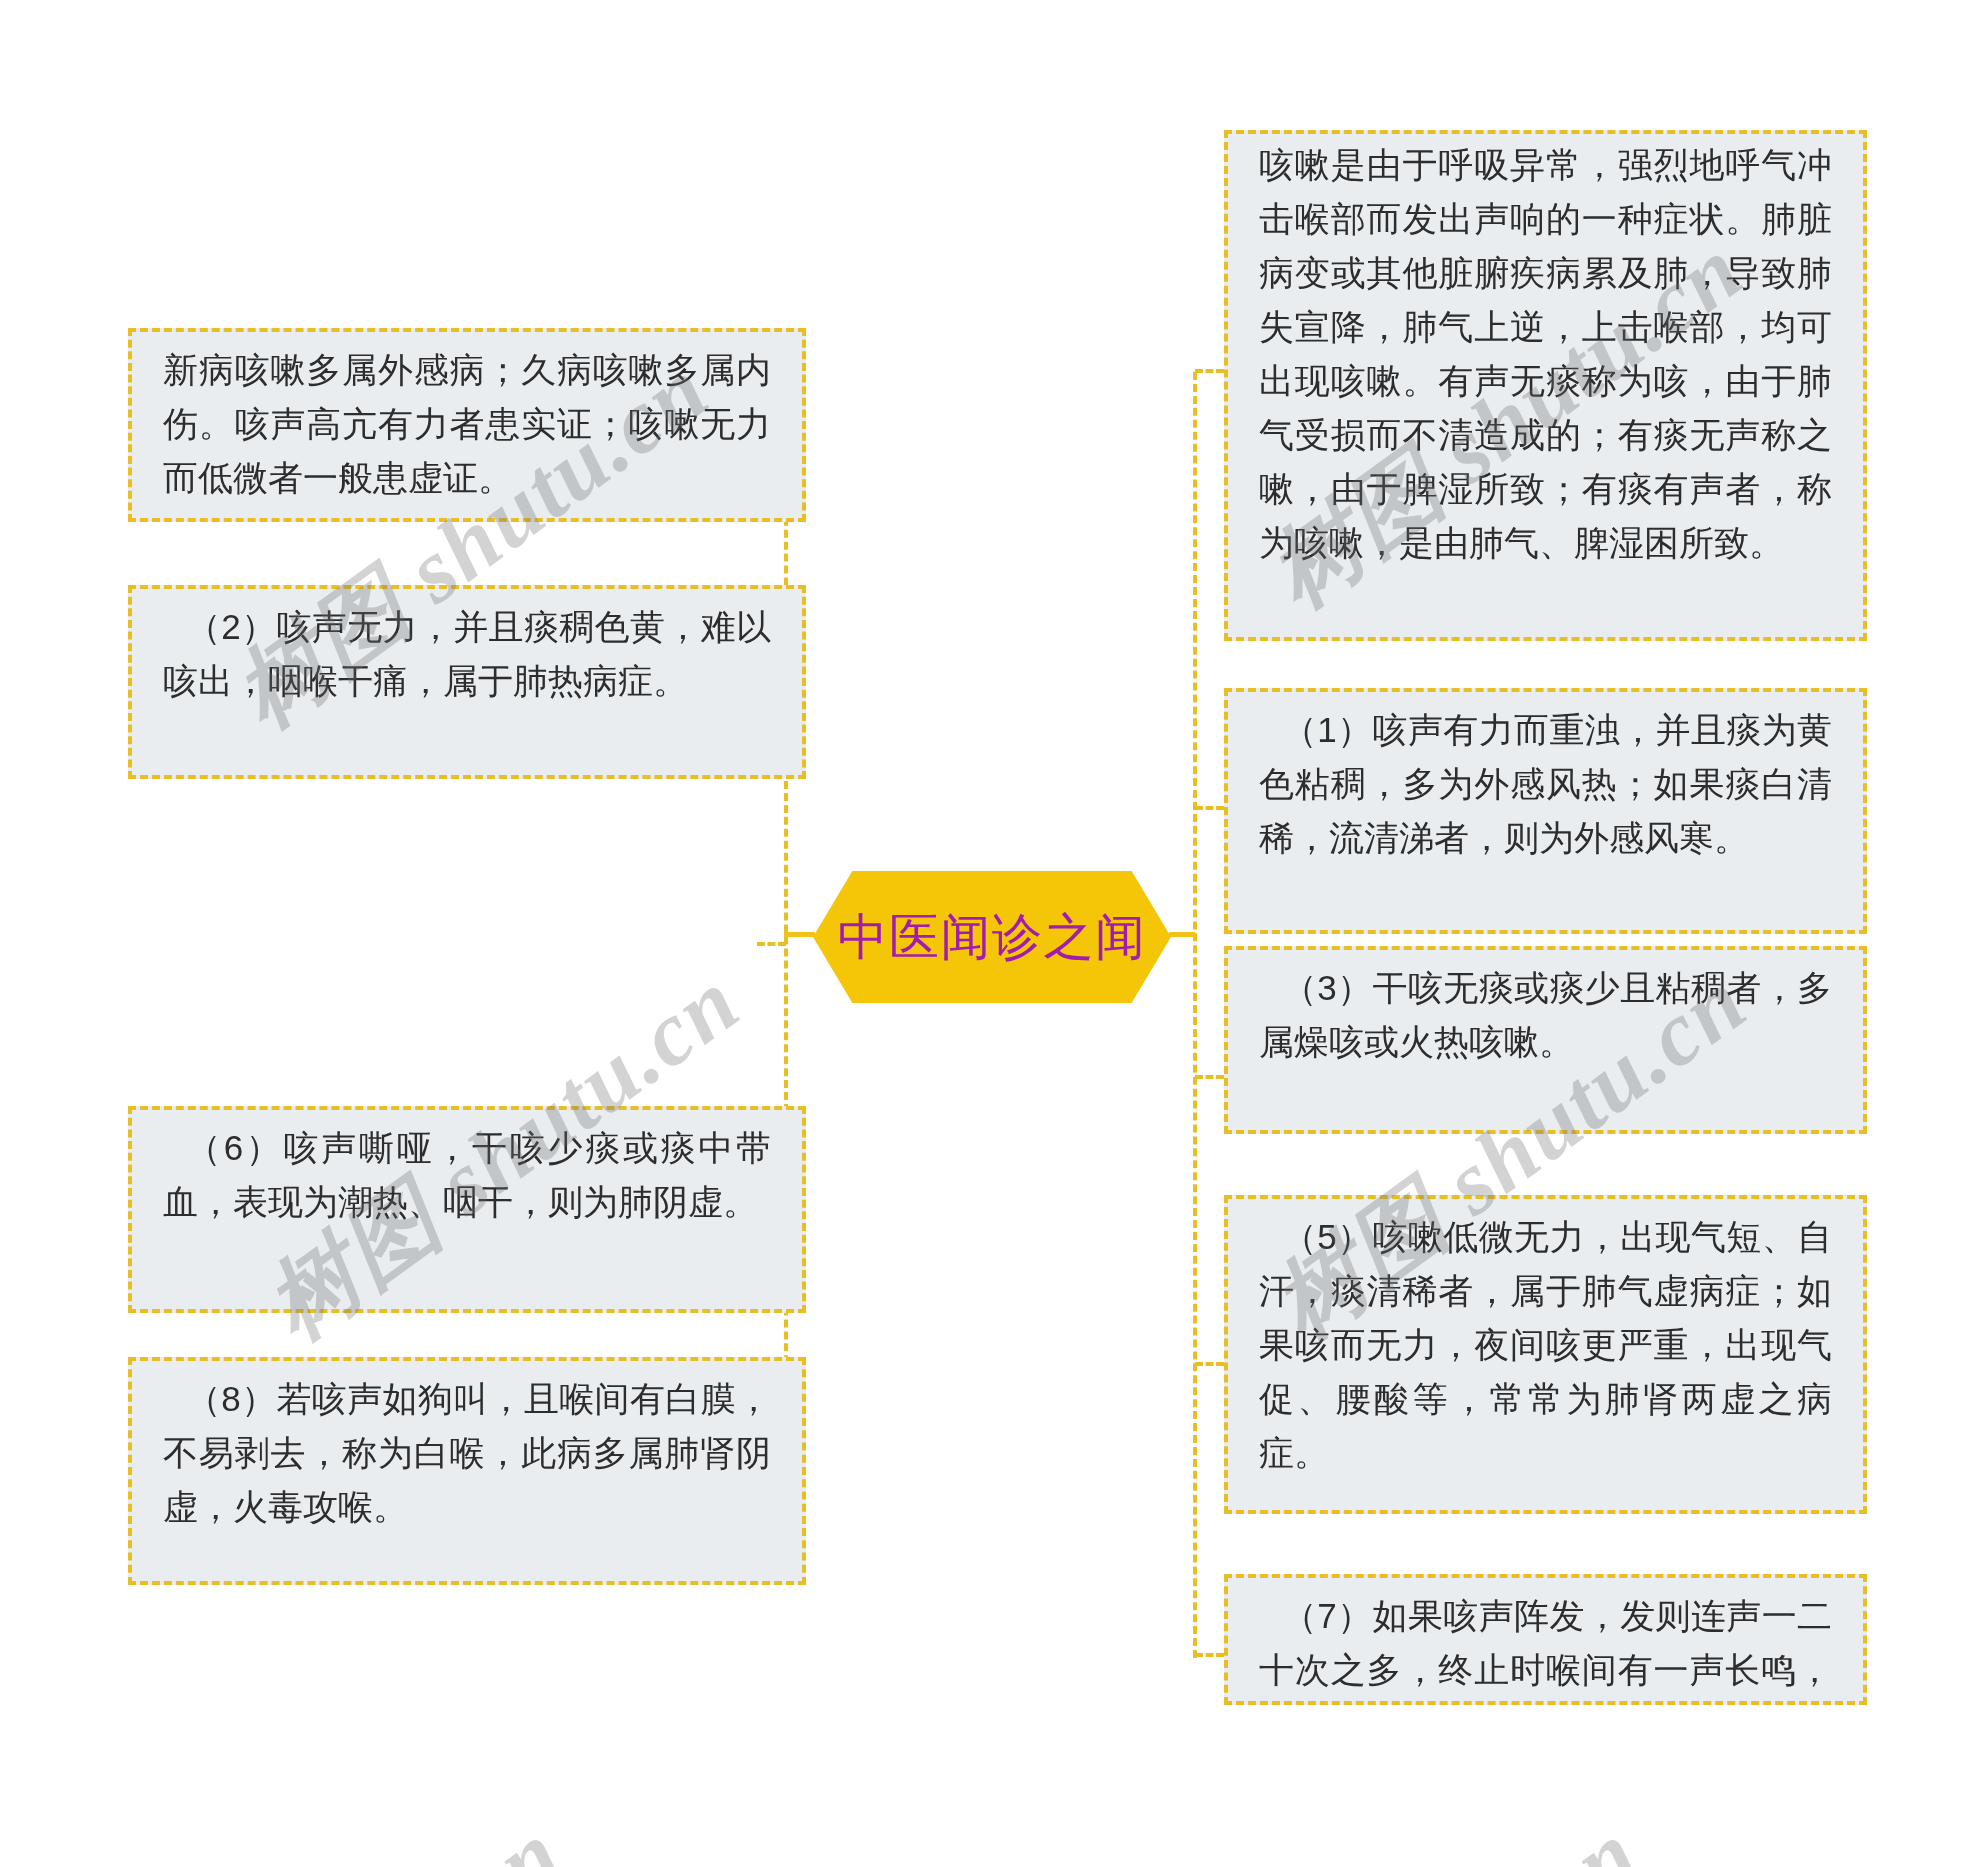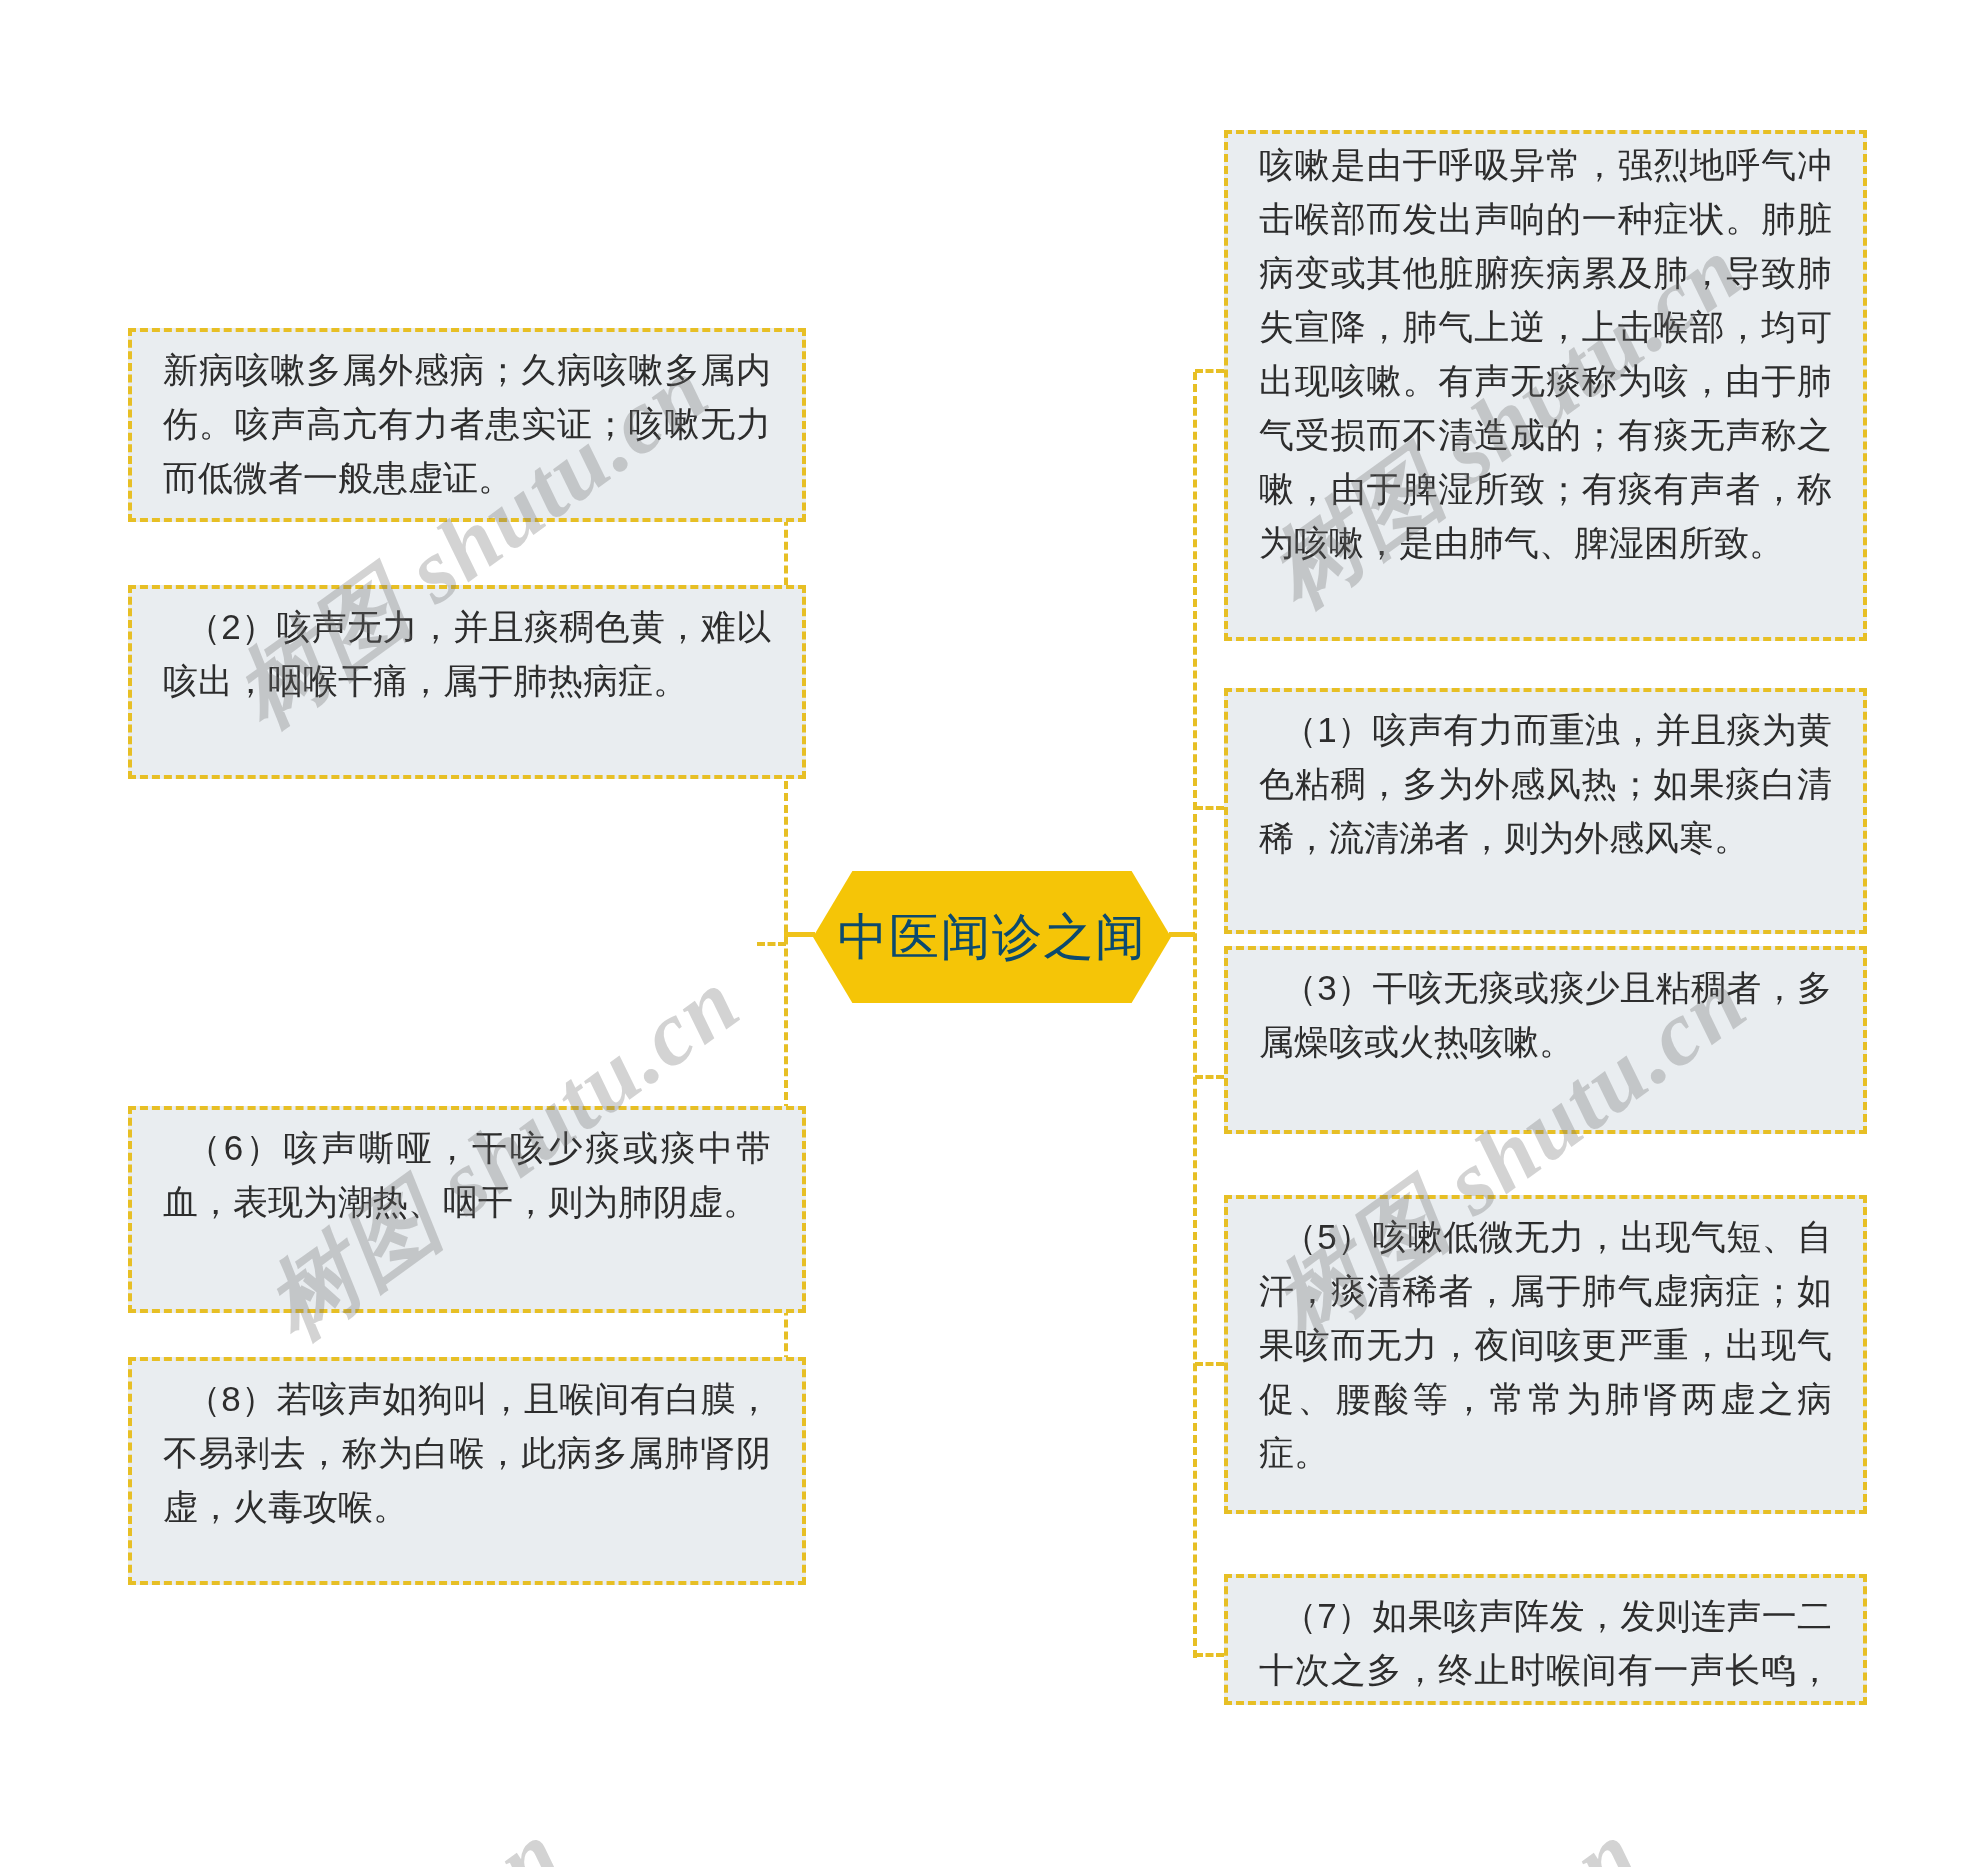--- a/index.html
+++ b/index.html
@@ -32,21 +32,21 @@
   .col-right { left: 1224px; width: 643px; }
 
   
   .hexagon {
     position: absolute;
     left: 813px; top: 871px;
     width: 358px; height: 132px;
     background: #f5c507;
     clip-path: polygon(0 50%, 11% 0, 89% 0, 100% 50%, 89% 100%, 11% 100%);
     display: flex; align-items: center; justify-content: center;
-    color: #0c4a6e;
+    color: #a21caf;
     font-size: 50px;
     font-weight: 500;
     letter-spacing: 1.5px;
     z-index: 3;
   }
 
   
   .trunk {
     position: absolute;
     width: 0;

